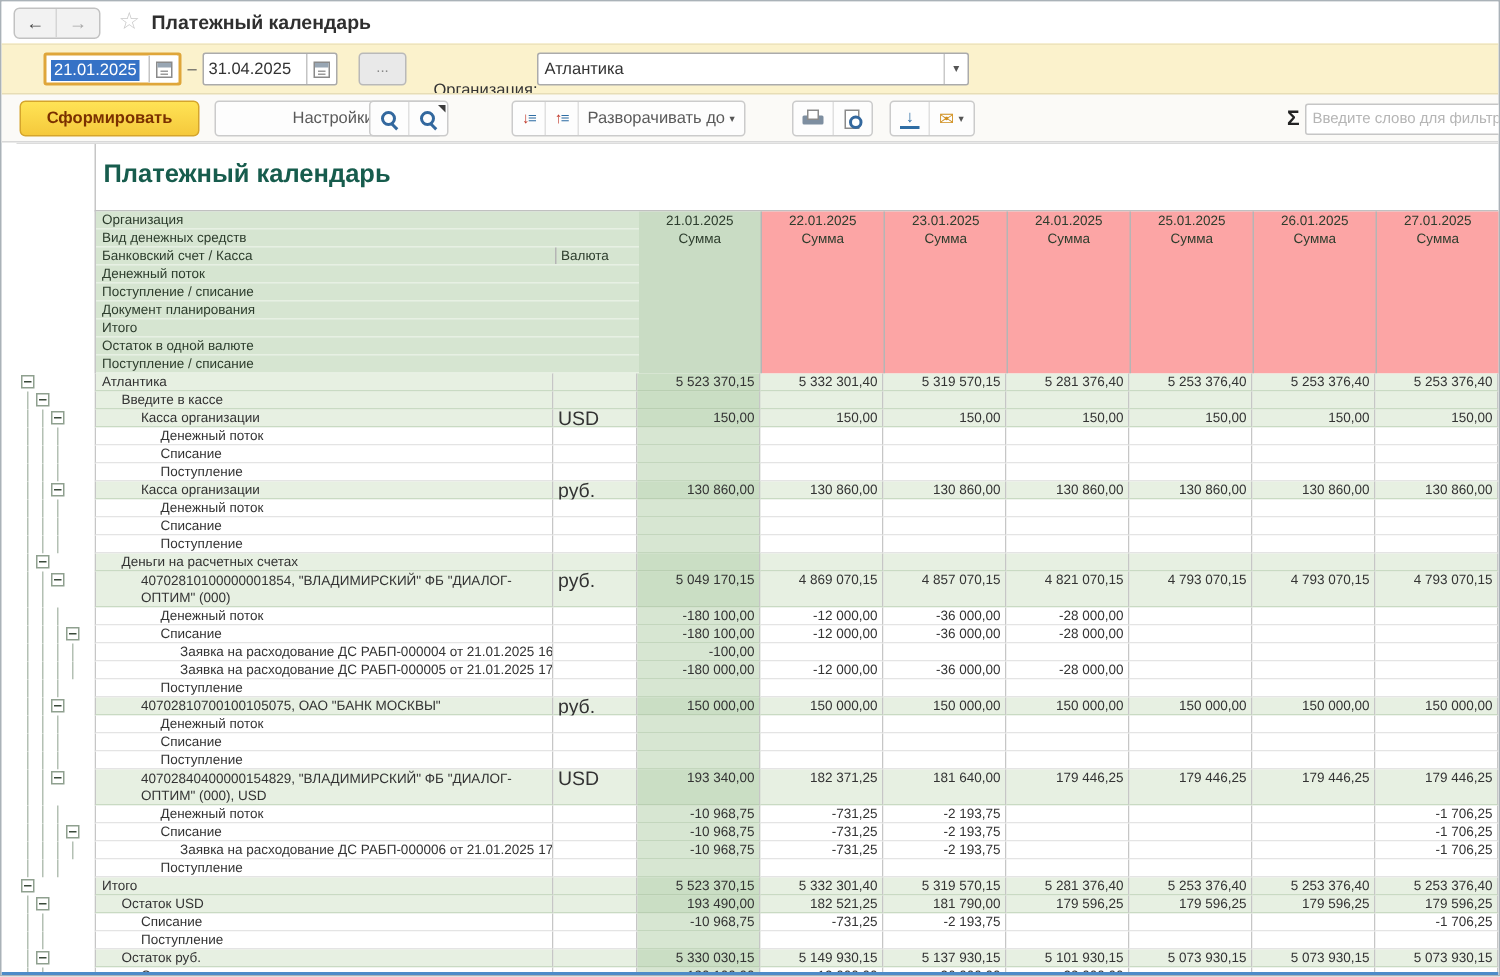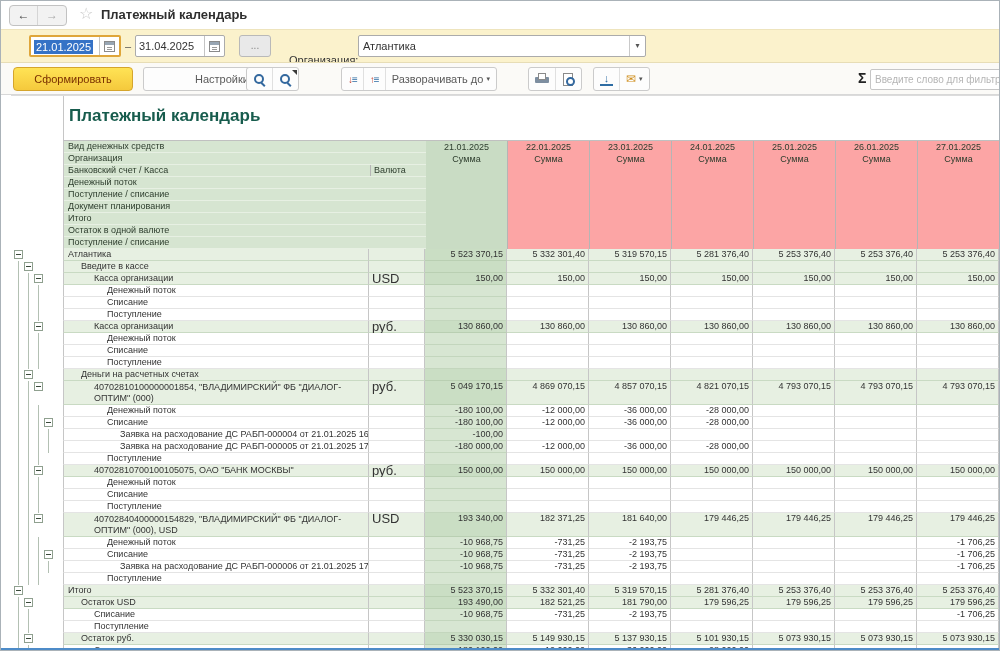--- a/index.html
+++ b/index.html
@@ -27,21 +27,21 @@
   .dash{position:absolute;left:124px;top:10px;font-size:11px;color:#555;}
   .dots{position:absolute;left:238px;top:5px;width:32px;height:22px;background:#e9e9e9;border:1px solid #b9b9b9;border-radius:3px;color:#888;font-size:10px;line-height:16px;text-align:center;}
   .orglbl{position:absolute;left:288px;top:24px;font-size:11px;color:#333;}
   .combo{position:absolute;left:357px;top:5px;width:288px;height:22px;background:#fff;border:1px solid #ababab;border-radius:2px;display:flex;}
   .cval{flex:1;font-size:11px;line-height:20px;padding-left:4px;}
   .carr{width:16px;border-left:1px solid #c9c9c9;text-align:center;font-size:8px;line-height:20px;color:#555;}
 
   
   .tools{position:relative;height:33px;background:#fbfaf7;border-top:1px solid #e7ddb6;border-bottom:1px solid #d8d8d8;}
   .genbtn{position:absolute;left:12px;top:4px;width:120px;height:24px;background:linear-gradient(#ffe355,#f5c93c);
-          border:1px solid #d5a52c;border-radius:4px;font-size:11px;font-weight:normal;color:#7a3000;cursor:pointer;font-family:inherit;}
+          border:1px solid #d5a52c;border-radius:4px;font-size:11px;font-weight:bold;color:#7a3000;cursor:pointer;font-family:inherit;}
   .tgroup{position:absolute;top:4px;height:24px;display:flex;align-items:stretch;border:1px solid #cbcbcb;border-radius:3px;background:#fdfdfd;}
   .titem{display:flex;align-items:center;justify-content:center;padding:0 6px;font-size:11px;color:#5a5a5a;position:relative;cursor:pointer;}
   .titem + .titem{border-left:1px solid #e0e0e0;}
   .gsettings{left:142px;padding-left:45px;}
   .gsearch{left:245px;}
   .gexpand{left:340px;}
   .gprint{left:527px;}
   .gsend{left:592px;}
   .arr{font-size:7px;color:#555;margin-left:3px;}
   .sigma{position:absolute;left:851px;top:6px;font-size:14px;font-weight:bold;color:#222;background:none;border:none;cursor:pointer;}
@@ -199,24 +199,24 @@
 
     <button class="sigma">Σ</button>
     <input class="filter" placeholder="Введите слово для фильтра" style="">
   </div>
 
   <div class="report">
     <div class="rtitle">Платежный календарь</div>
     <div class="hband">
       <div class="hleft">
           <div class="hrow">
+            <div class="hlbl full">Организация</div>
+          </div>
+          <div class="hrow">
             <div class="hlbl full">Вид денежных средств</div>
-          </div>
-          <div class="hrow">
-            <div class="hlbl full">Организация</div>
           </div>
           <div class="hrow">
             <div class="hlbl">Банковский счет / Касса</div>
             <div class="hcur">Валюта</div>
           </div>
           <div class="hrow">
             <div class="hlbl full">Денежный поток</div>
           </div>
           <div class="hrow">
             <div class="hlbl full">Поступление / списание</div>

